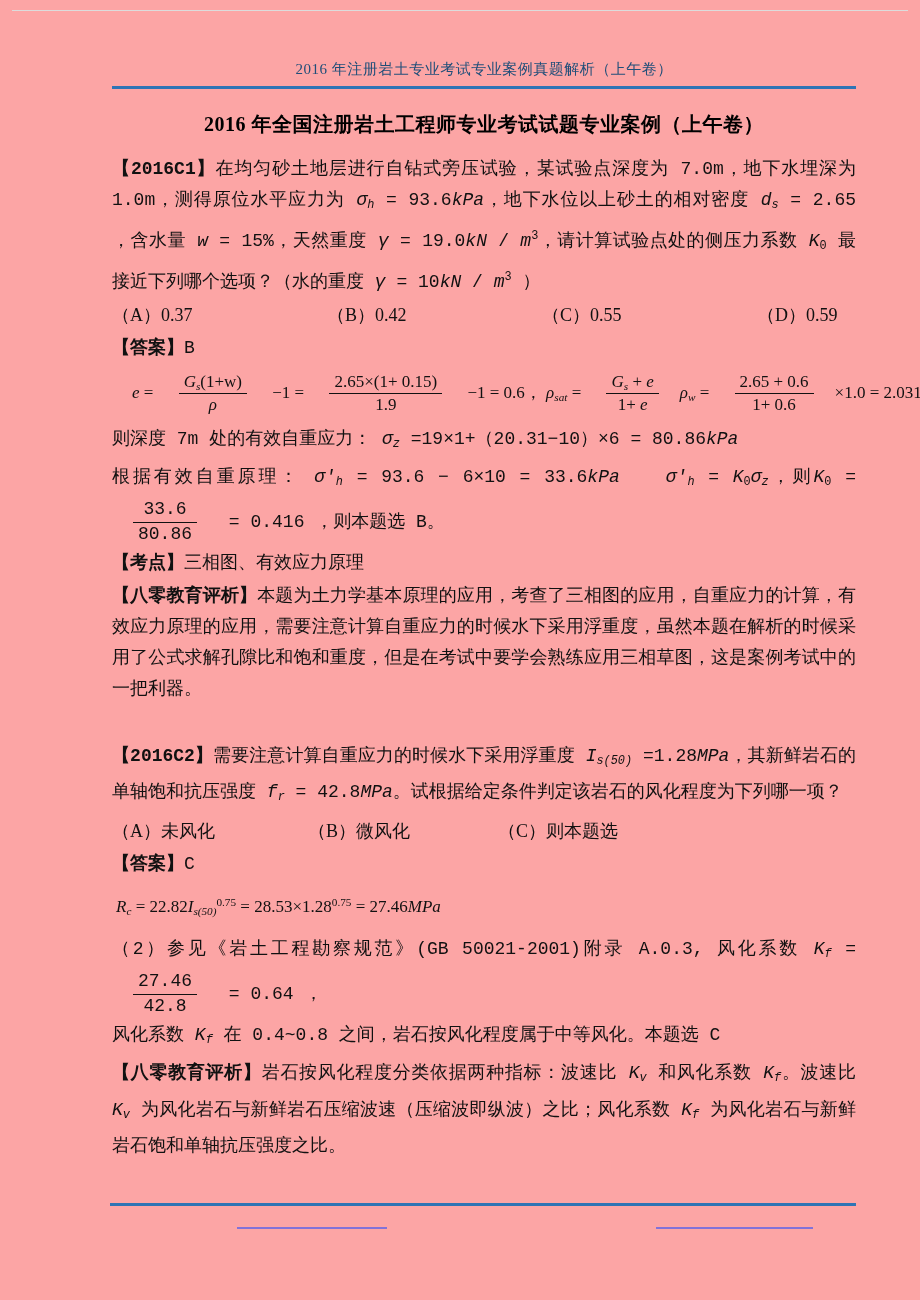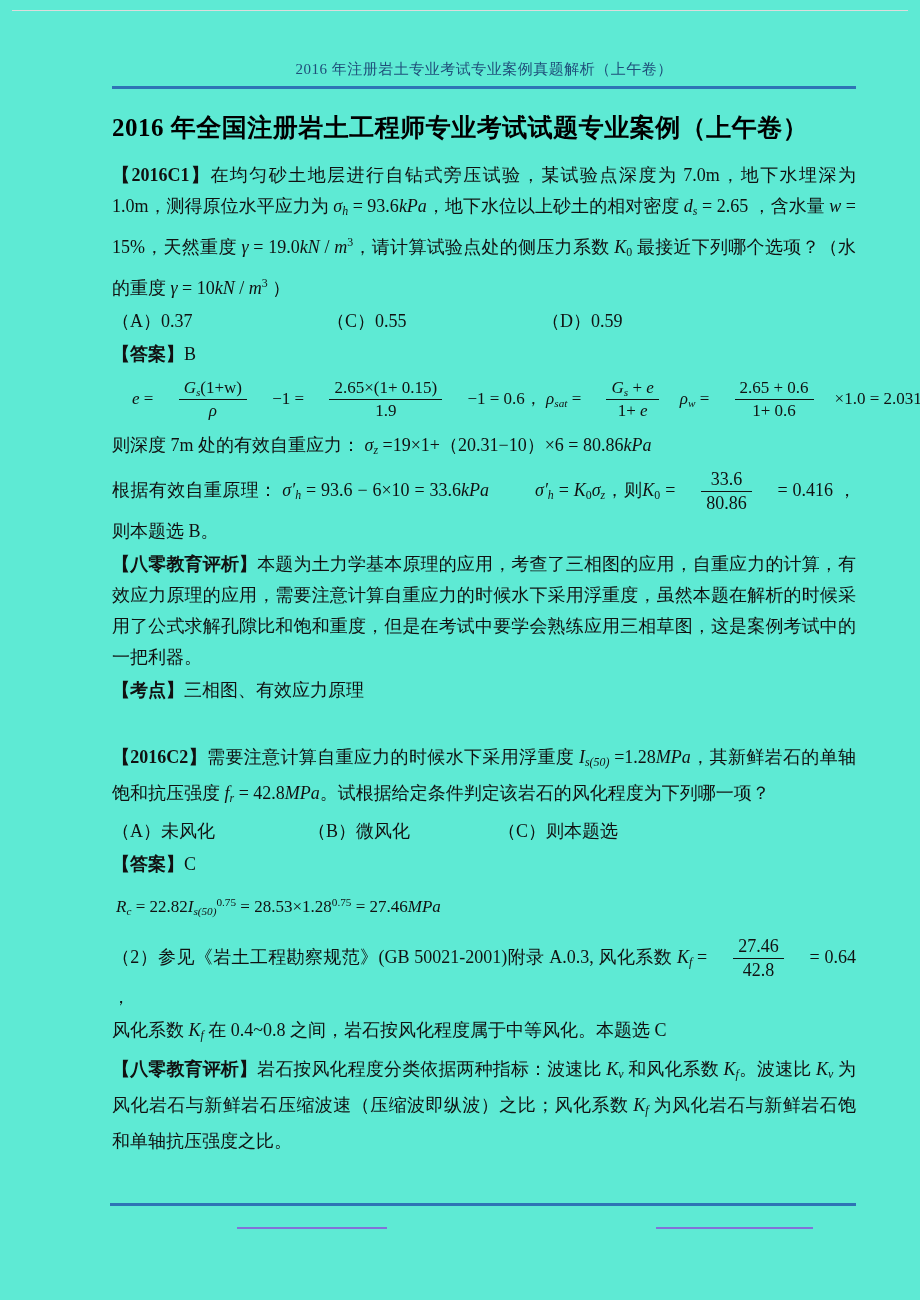--- a/index.html
+++ b/index.html
@@ -1,19 +1,19 @@
 <!DOCTYPE html>
 <html><head>
 <meta charset="utf-8">
 <style>
   html,body{margin:0;padding:0;background:#ffffff;}
   .page{
     position:relative;
     width:920px;height:1300px;
-    background:#5eead4;
+    background:#fca5a5;
     font-family:"Liberation Serif","DejaVu Serif",serif;
     color:#111;
     overflow:hidden;
     box-sizing:border-box;
   }
   .top-hairline{
     position:absolute;top:10px;left:12px;right:12px;
     border-top:1px solid #dcdcdc;
   }
   .content{
@@ -25,31 +25,32 @@
     font-size:15px;
     color:#1f4e79;
     letter-spacing:.5px;
   }
   .header-rule{
     margin-top:7px;
     border-top:3px solid #2e74b5;
   }
   .doc-title{
     margin:22px 0 16px 0;
-    text-align:left;
-    font-size:25px;
+    text-align:center;
+    font-size:20px;
     font-weight:bold;
     color:#000;
     letter-spacing:.5px;
   }
   .para{
     font-size:18px;
     line-height:31px;
     text-align:justify;
     margin:2px 0;
+    font-family:Liberation Mono, monospace;
   }
   .formula-line{
     font-size:17px;
     line-height:31px;
     text-align:left;
     white-space:nowrap;
     margin:7px 0 7px 20px;
   }
   .formula-line.flush{margin-left:4px;}
   .opt-row{
@@ -97,20 +98,21 @@
 
     <div class="running-header">2016 年注册岩土专业考试专业案例真题解析（上午卷）</div>
     <div class="header-rule"></div>
 
     <div class="doc-title">2016 年全国注册岩土工程师专业考试试题专业案例（上午卷）</div>
 
     <p class="para"><span class="tk-b">【2016C1】</span><span>在均匀砂土地层进行自钻式旁压试验，某试验点深度为 7.0m，地下水埋深为 1.0m，测得原位水平应力为 </span><span class="tk-i">σ</span><span class="tk-sub">h</span><span> = 93.6</span><span class="tk-i">kPa</span><span>，地下水位以上砂土的相对密度 </span><span class="tk-i">d</span><span class="tk-sub">s</span><span> = 2.65 ，含水量 </span><span class="tk-i">w</span><span> = 15%，天然重度 </span><span class="tk-i">γ</span><span> = 19.0</span><span class="tk-i">kN</span><span> / </span><span class="tk-i">m</span><span class="tk-sup">3</span><span>，请计算试验点处的侧压力系数 </span><span class="tk-i">K</span><span class="tk-sbr">0</span><span> 最接近下列哪个选项？（水的重度 </span><span class="tk-i">γ</span><span> = 10</span><span class="tk-i">kN</span><span> / </span><span class="tk-i">m</span><span class="tk-sup">3</span><span> ）</span></p>
 
     <div class="opt-row q1">
       <span>（A）0.37</span>
+      <span>（B）0.42</span>
       <span>（C）0.55</span>
       <span>（D）0.59</span>
     </div>
 
     <p class="para"><span class="tk-b">【答案】</span><span>B</span></p>
 
     <p class="formula-line"><span class="tk-i">e</span><span> = </span><span class="frac">
           <span class="fnum"><span class="tk-i">G</span><span class="tk-sub">s</span><span>(1+w)</span></span>
           <span class="fden"><span class="tk-i">ρ</span></span>
         </span><span> −1 = </span><span class="frac">
@@ -123,22 +125,22 @@
           <span class="fnum"><span>2.65 + 0.6</span></span>
           <span class="fden"><span>1+ 0.6</span></span>
         </span><span>×1.0 = 2.031</span></p>
 
     <p class="para"><span>则深度 7m 处的有效自重应力： </span><span class="tk-i">σ</span><span class="tk-sub">z</span><span> =19×1+（20.31−10）×6 = 80.86</span><span class="tk-i">kPa</span></p>
     <p class="para"><span>根据有效自重原理： </span><span class="tk-i">σ′</span><span class="tk-sub">h</span><span> = 93.6 − 6×10 = 33.6</span><span class="tk-i">kPa</span><span class="gap"></span><span class="tk-i">σ′</span><span class="tk-sub">h</span><span> = </span><span class="tk-i">K</span><span class="tk-sbr">0</span><span class="tk-i">σ</span><span class="tk-sub">z</span><span>，则</span><span class="tk-i">K</span><span class="tk-sbr">0</span><span> = </span><span class="frac">
           <span class="fnum"><span>33.6</span></span>
           <span class="fden"><span>80.86</span></span>
         </span><span> = 0.416 ，则本题选 B。</span></p>
 
+    <p class="para"><span class="tk-b">【考点】</span><span>三相图、有效应力原理</span></p>
     <p class="para"><span class="tk-b">【八零教育评析】</span><span>本题为土力学基本原理的应用，考查了三相图的应用，自重应力的计算，有效应力原理的应用，需要注意计算自重应力的时候水下采用浮重度，虽然本题在解析的时候采用了公式求解孔隙比和饱和重度，但是在考试中要学会熟练应用三相草图，这是案例考试中的一把利器。</span></p>
-    <p class="para"><span class="tk-b">【考点】</span><span>三相图、有效应力原理</span></p>
 
     <p class="para q2-stem"><span class="tk-b">【2016C2】</span><span>需要注意计算自重应力的时候水下采用浮重度 </span><span class="tk-i">I</span><span class="tk-sub">s(50)</span><span> =1.28</span><span class="tk-i">MPa</span><span>，其新鲜岩石的单轴饱和抗压强度 </span><span class="tk-i">f</span><span class="tk-sub">r</span><span> = 42.8</span><span class="tk-i">MPa</span><span>。试根据给定条件判定该岩石的风化程度为下列哪一项？</span></p>
 
     <div class="opt-row q2">
       <span>（A）未风化</span>
       <span>（B）微风化</span>
       <span>（C）则本题选</span>
     </div>
 
     <p class="para"><span class="tk-b">【答案】</span><span>C</span></p>

